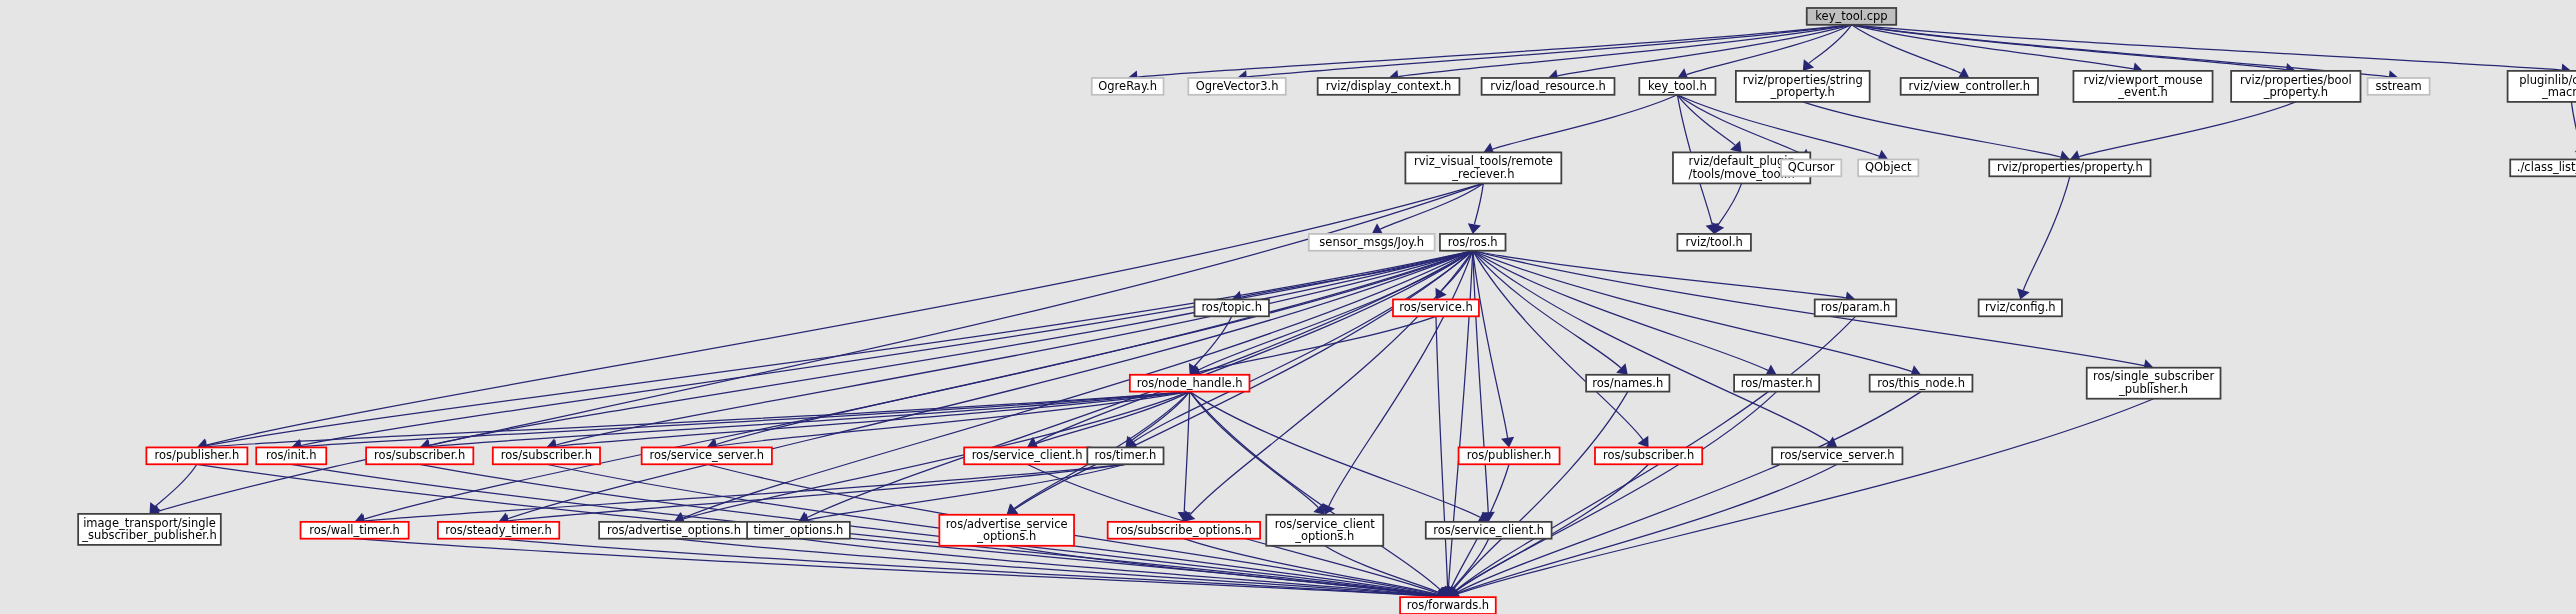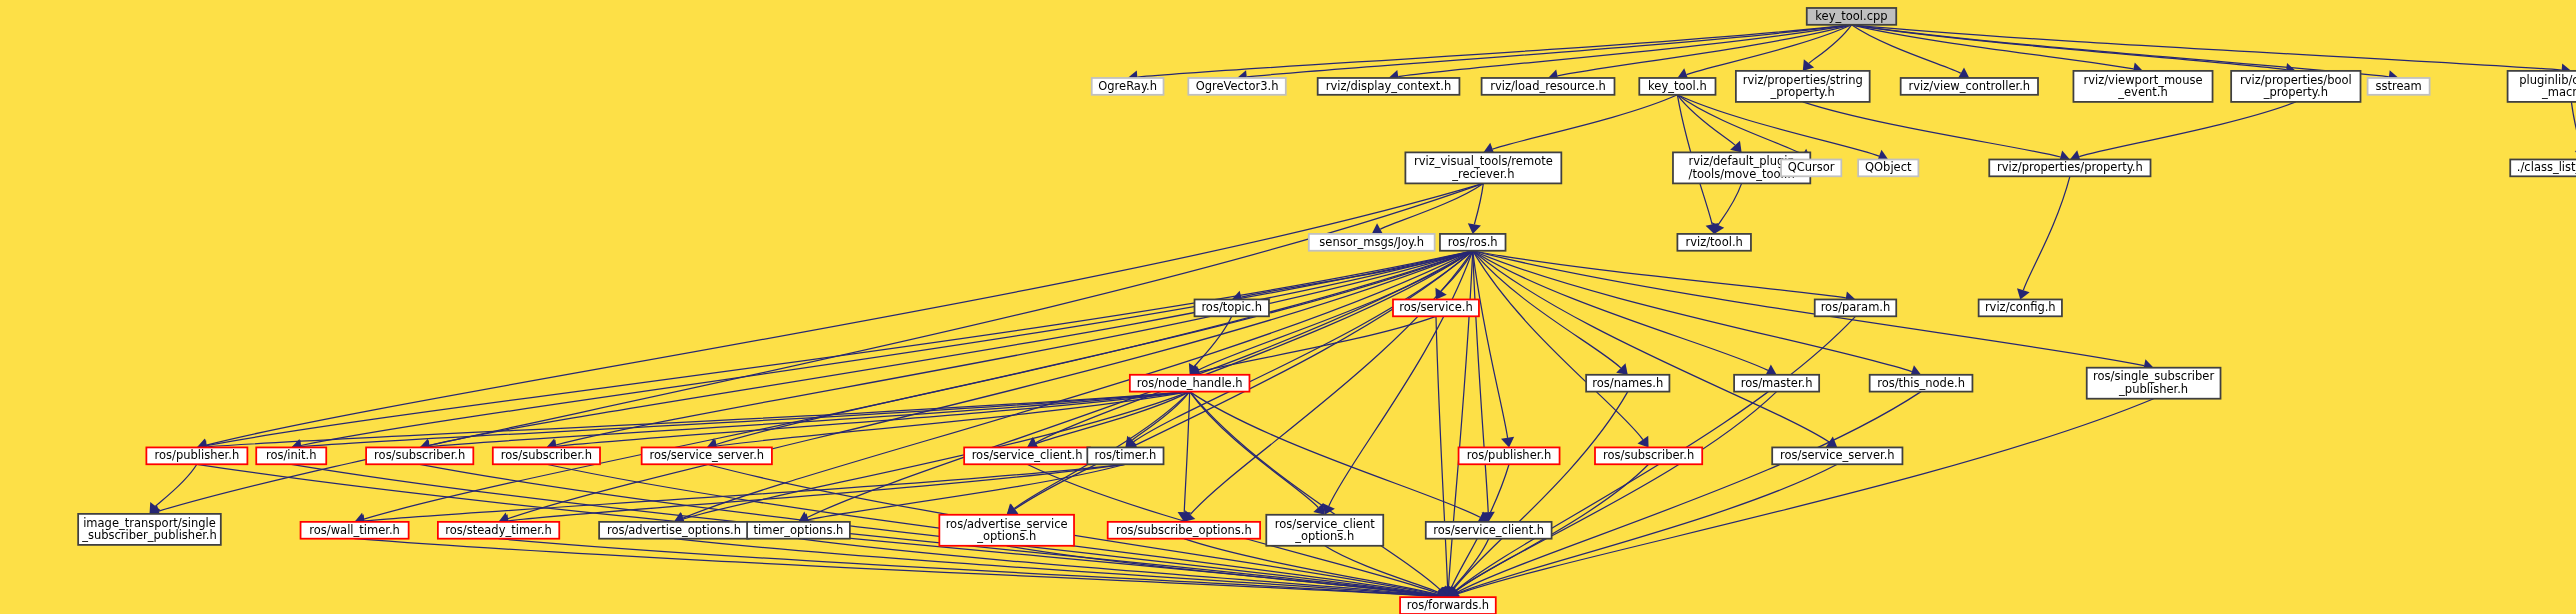--- a/index.html
+++ b/index.html
@@ -1,17 +1,17 @@
 <!DOCTYPE html>
 <html style="font-size:14px"><head>
 <meta charset="utf-8">
 <style>
   html,body{margin:0;padding:0;background:#ffffff;}
   body{font-family:"DejaVu Sans","Liberation Sans",sans-serif;}
-  #graph-wrap{position:relative;width:2576px;height:614px;overflow:hidden;background:#fde047;}
+  #graph-wrap{position:relative;width:2576px;height:614px;overflow:hidden;background:#e5e5e5;}
   svg#dep-graph{display:block;width:2576px;height:614px;}
   .node-box{fill:#ffffff;stroke:#404040;stroke-width:2;}
   .node-box.root{fill:#bfbfbf;stroke:#404040;stroke-width:2;}
   .node-box.red{fill:#ffffff;stroke:#ff0000;stroke-width:2;}
   .node-box.grey{fill:#ffffff;stroke:#c0c0c0;stroke-width:2;}
   .node-label{font-family:"DejaVu Sans","Liberation Sans",sans-serif;font-size:13px;fill:#000000;text-anchor:middle;dominant-baseline:middle;}
   .edge{fill:none;stroke:#262673;stroke-width:1.4;}
   .arrow-head{fill:#262673;stroke:none;}
 </style>
 </head>

